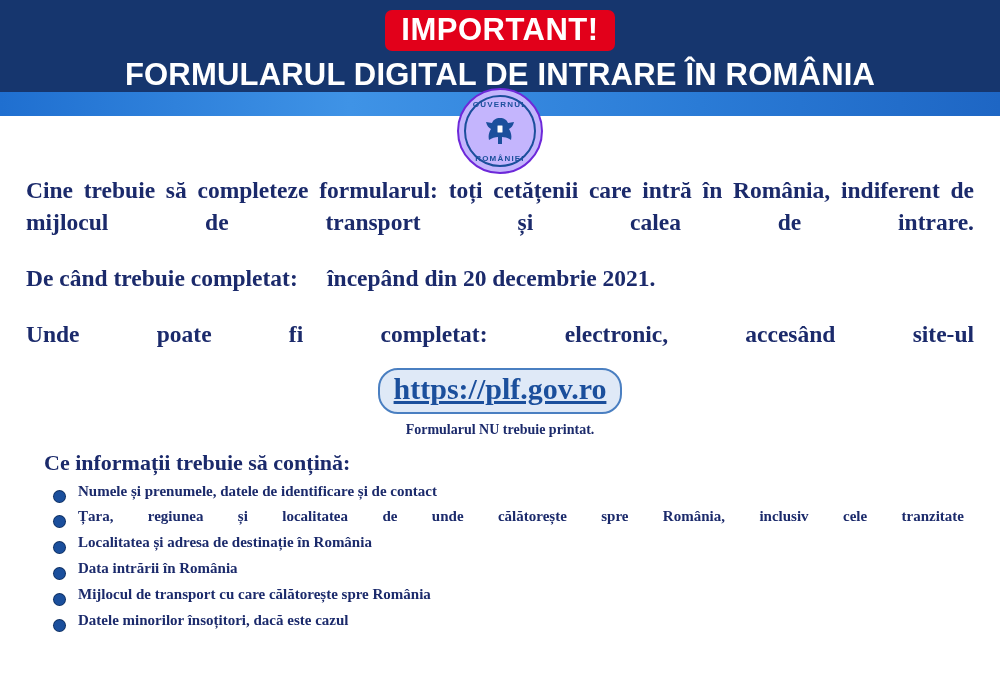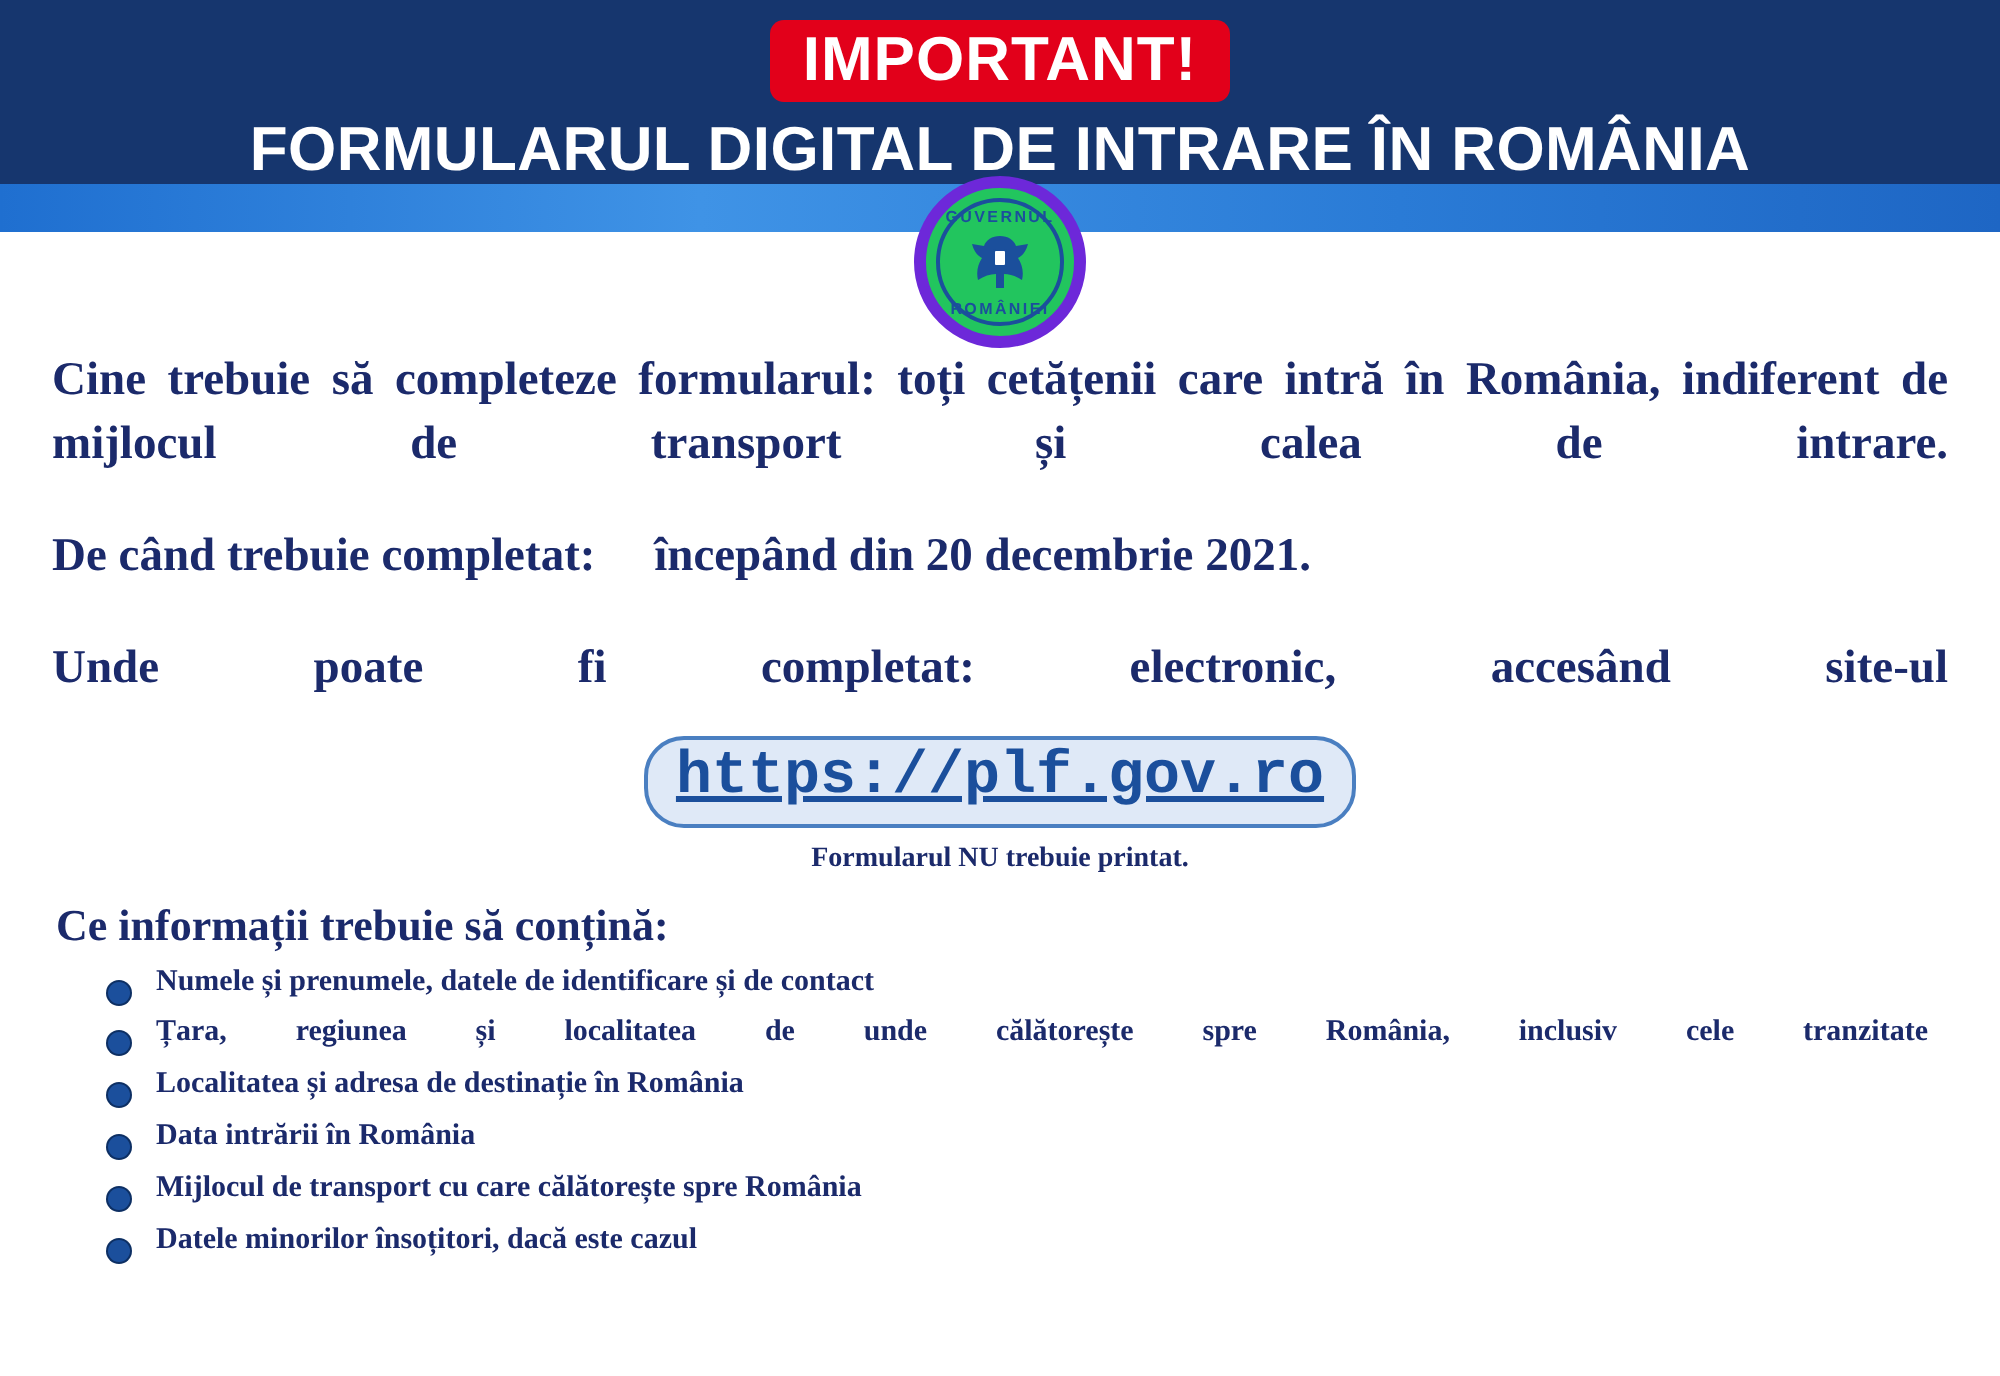--- a/index.html
+++ b/index.html
@@ -65,22 +65,22 @@
     left: 50%;
     transform: translateX(-50%);
     width: 86px;
     height: 86px;
     z-index: 5;
   }
   .crest {
     width: 86px;
     height: 86px;
     border-radius: 50%;
-    background: #22c55e;
-    border: 6px solid #6d28d9;
+    background: #c4b5fd;
+    border: 2px solid #6d28d9;
     box-sizing: border-box;
     position: relative;
     overflow: hidden;
   }
   .crest .ring {
     position: absolute;
     top: 5px; left: 5px; right: 5px; bottom: 5px;
     border-radius: 50%;
     border: 2px solid #1b4f9c;
   }
@@ -129,42 +129,42 @@
     text-align: center;
     margin-top: 2px;
     margin-bottom: 4px;
   }
   .url-box {
     display: inline-block;
     background: #dfe9f7;
     border: 2px solid #4a7fc1;
     border-radius: 20px;
     color: #1b4f9c;
-    font-family: Liberation Mono, monospace;
+    font-family: Liberation Serif, serif;
     font-weight: bold;
     font-size: 30px;
     padding: 2px 14px 5px 14px;
     line-height: 1.15;
   }
   .noprint {
     text-align: center;
     font-family: "Liberation Serif", serif;
     font-weight: bold;
     font-size: 14px;
     color: #1b2a6b;
     margin-top: 8px;
     margin-bottom: 12px;
   }
 
   .list-heading {
     font-family: "Liberation Serif", serif;
     font-weight: bold;
     font-size: 22px;
     color: #1b2a6b;
-    margin-left: 2px;
+    margin-left: 18px;
     margin-bottom: 6px;
   }
   ul.info-list {
     list-style: none;
     margin: 0;
     padding: 0 10px 0 22px;
   }
   ul.info-list li {
     position: relative;
     padding-left: 30px;

